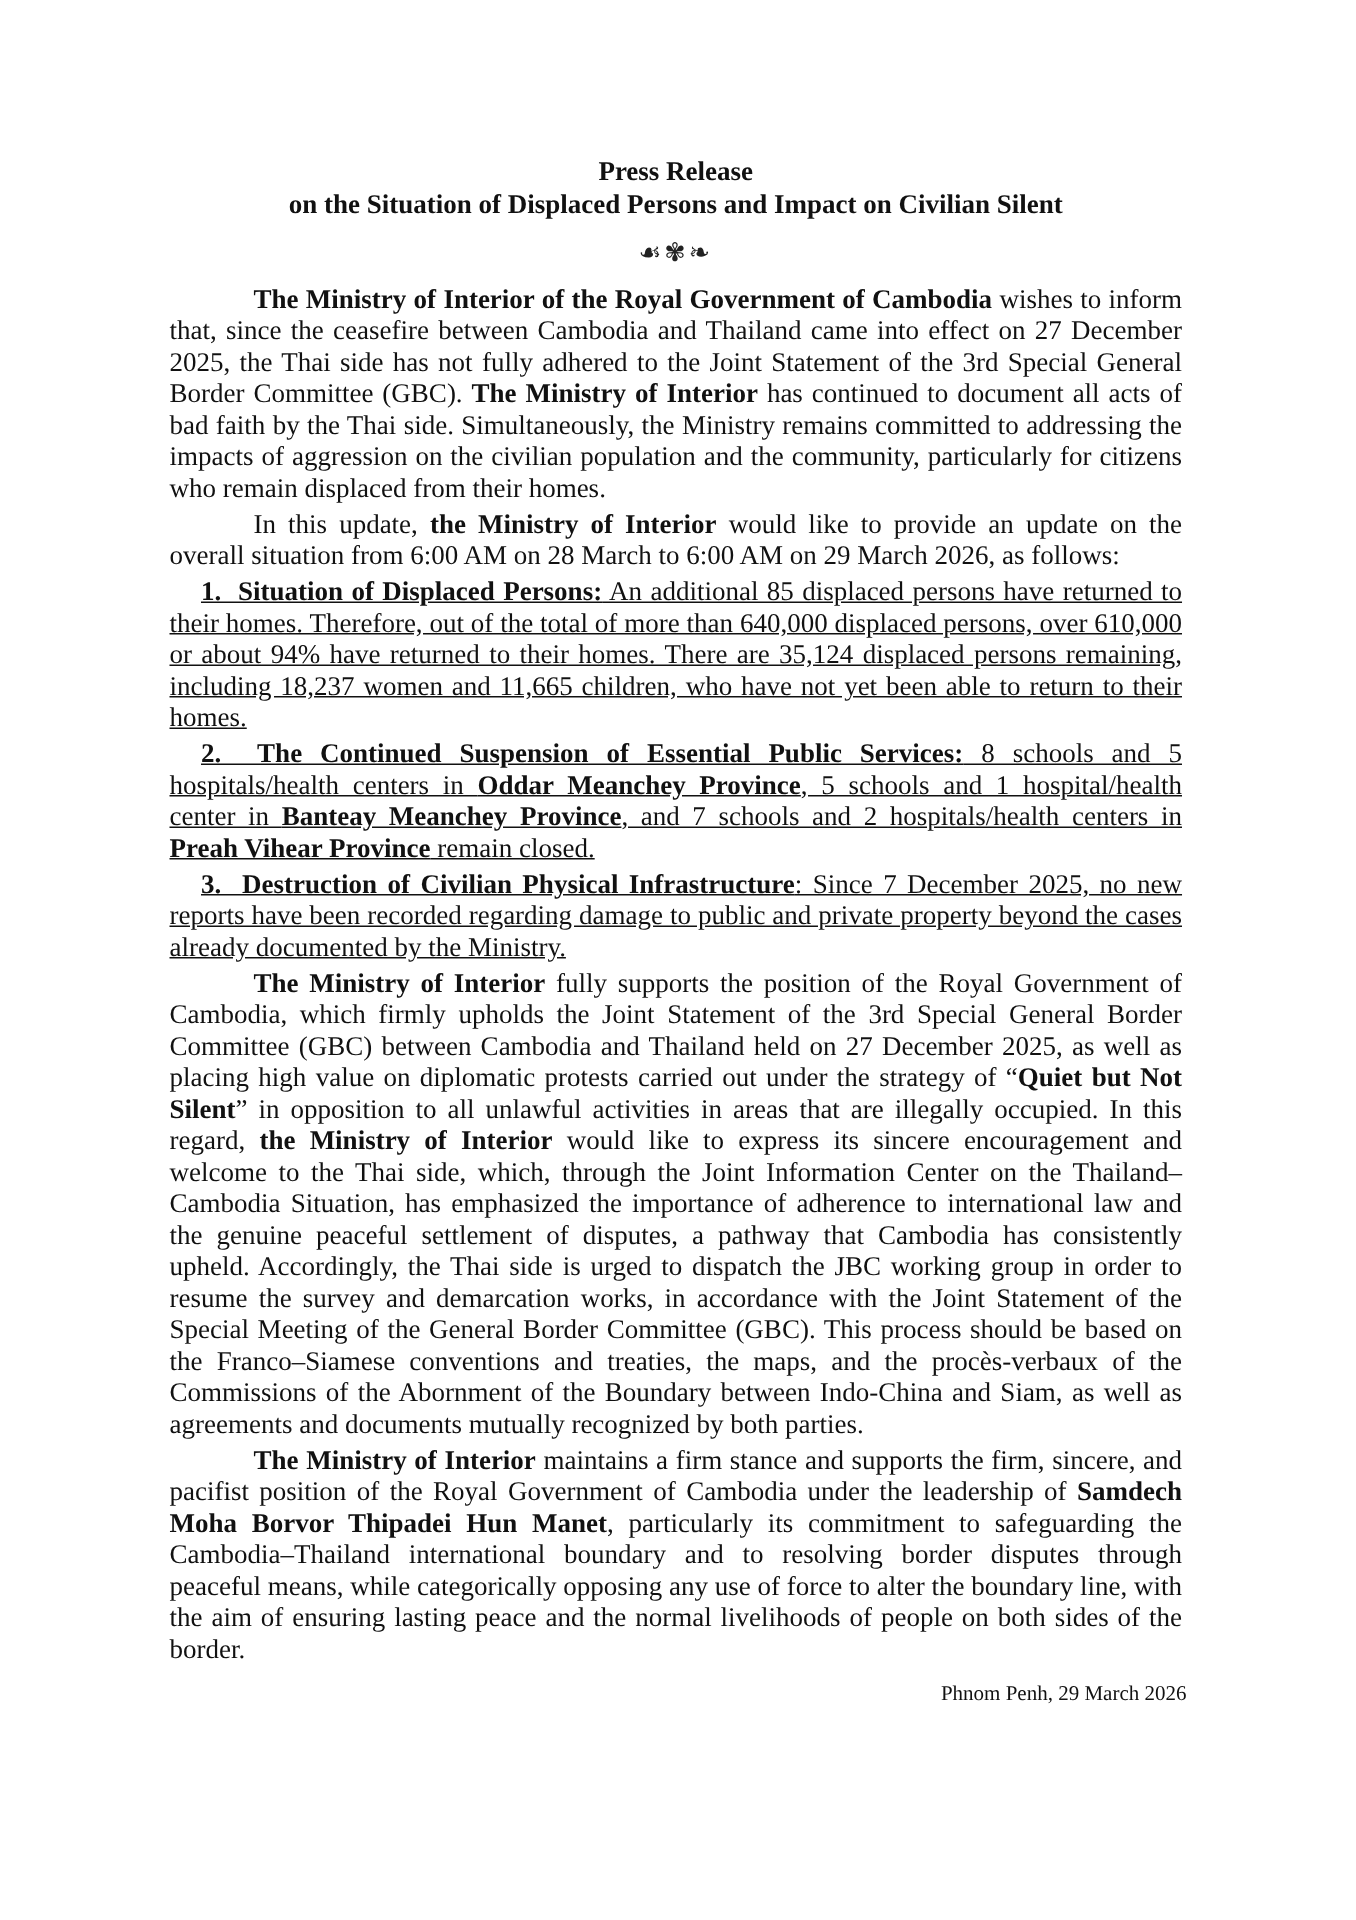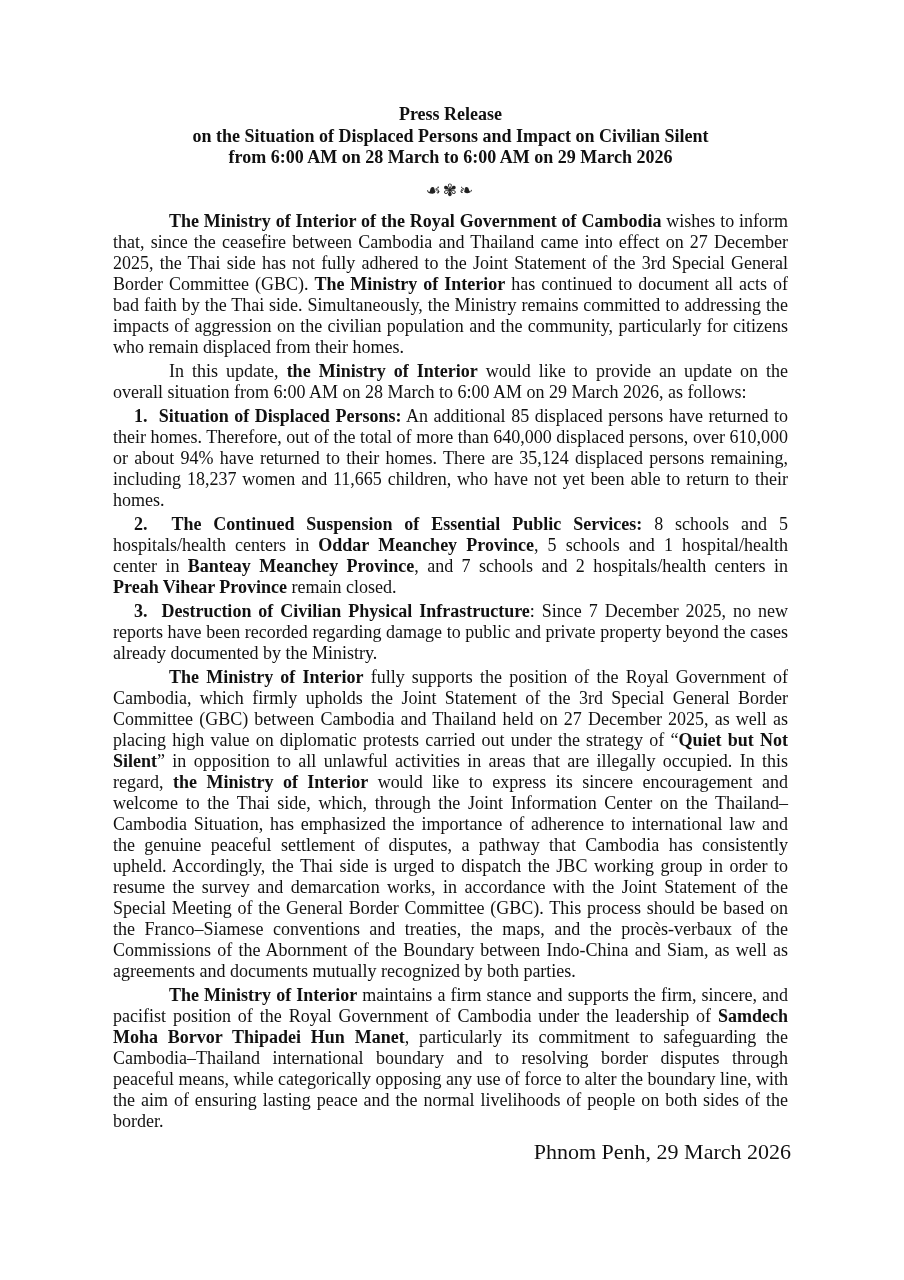--- a/index.html
+++ b/index.html
@@ -36,39 +36,39 @@
   }
   .body-text p.para {
     margin: 3px;
     font-size: 18px;
     line-height: 21px;
     text-align: justify;
     text-indent: 56px;
   }
   .body-text p.para.num {
     text-indent: 21px;
+    text-decoration: underline;
   }
   .b {
     font-weight: bold;
   }
   .dateline {
     margin-top: 9px;
-    font-size: 22px;
+    font-size: 14px;
     line-height: 21px;
     text-align: right;
   }
 </style>
 </head>
 <body>
 
 <div class="page">
   <header class="title-block">
     <div>Press Release</div>
     <div>on the Situation of Displaced Persons and Impact on Civilian Silent</div>
-    <div>from 6:00 AM on 28 March to 6:00 AM on 29 March 2026</div>
   </header>
 
   <div class="ornament">☙✾❧</div>
 
   <main class="body-text">
       <p class="para indent"><span class="b">The Ministry of Interior of the Royal Government of Cambodia</span><span> wishes to inform that, since the ceasefire between Cambodia and Thailand came into effect on 27 December 2025, the Thai side has not fully adhered to the Joint Statement of the 3rd Special General Border Committee (GBC). </span><span class="b">The Ministry of Interior</span><span> has continued to document all acts of bad faith by the Thai side. Simultaneously, the Ministry remains committed to addressing the impacts of aggression on the civilian population and the community, particularly for citizens who remain displaced from their homes.</span></p>
       <p class="para indent"><span>In this update, </span><span class="b">the Ministry of Interior</span><span> would like to provide an update on the overall situation from 6:00 AM on 28 March to 6:00 AM on 29 March 2026, as follows:</span></p>
       <p class="para num"><span class="b">1.&nbsp;&nbsp;Situation of Displaced Persons:</span><span> An additional 85 displaced persons have returned to their homes. Therefore, out of the total of more than 640,000 displaced persons, over 610,000 or about 94% have returned to their homes. There are 35,124 displaced persons remaining, including 18,237 women and 11,665 children, who have not yet been able to return to their homes.</span></p>
       <p class="para num"><span class="b">2.&nbsp;&nbsp;The Continued Suspension of Essential Public Services:</span><span> 8 schools and 5 hospitals/health centers in </span><span class="b">Oddar Meanchey Province</span><span>, 5 schools and 1 hospital/health center in </span><span class="b">Banteay Meanchey Province</span><span>, and 7 schools and 2 hospitals/health centers in </span><span class="b">Preah Vihear Province</span><span> remain closed.</span></p>
       <p class="para num"><span class="b">3.&nbsp;&nbsp;Destruction of Civilian Physical Infrastructure</span><span>: Since 7 December 2025, no new reports have been recorded regarding damage to public and private property beyond the cases already documented by the Ministry.</span></p>

